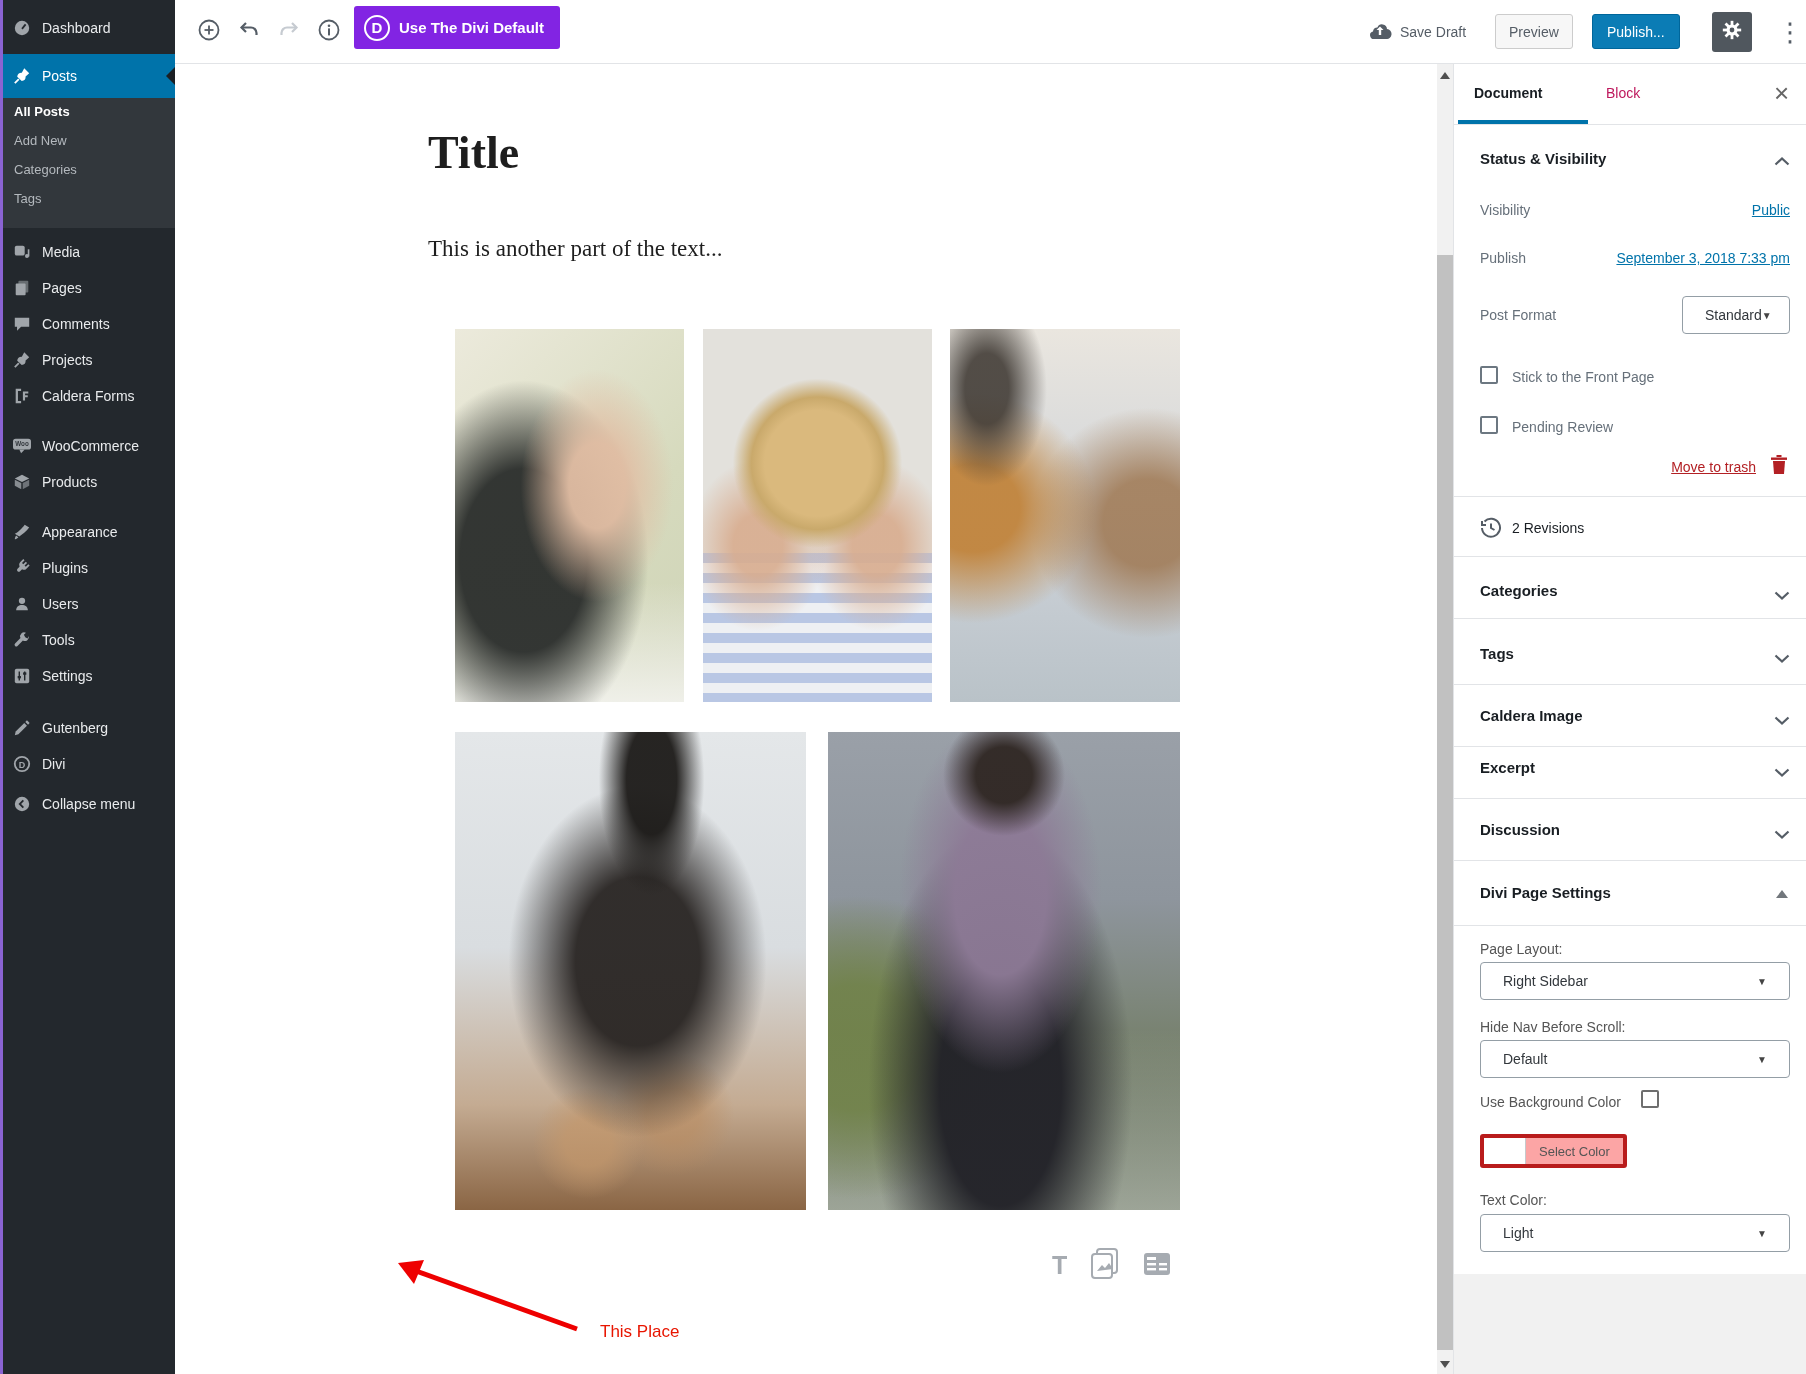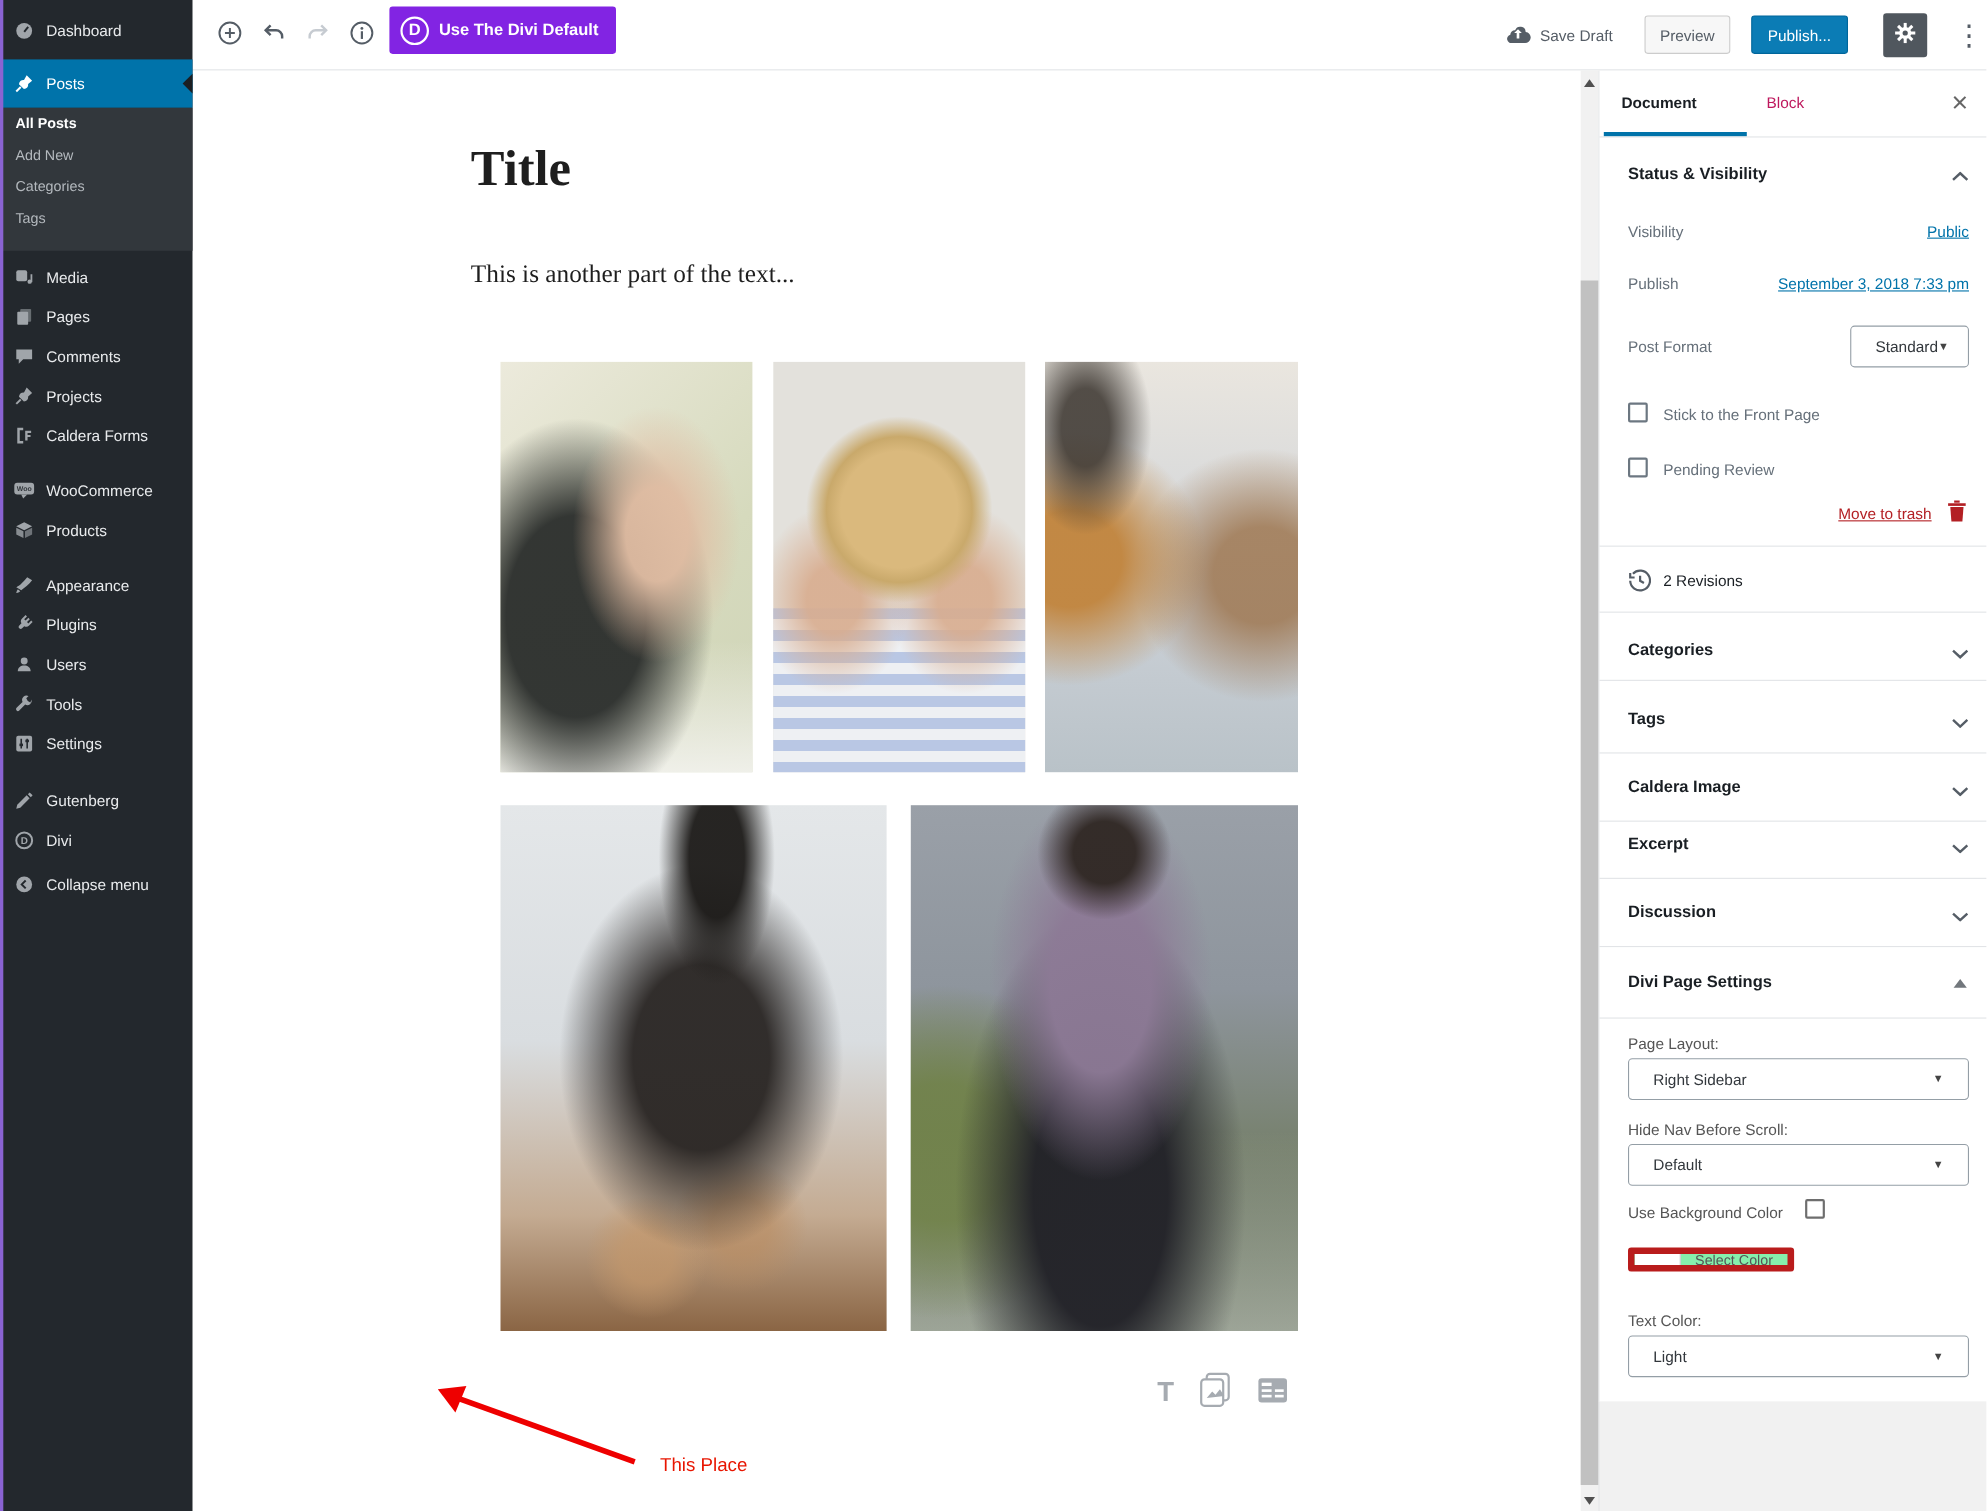--- a/index.html
+++ b/index.html
@@ -88,21 +88,21 @@
   .hdiv { position:absolute; left:1454px; width:352px; height:1px; background:#e2e4e7; z-index:7; }
   .sec-head { font-size:15px; font-weight:bold; color:#191e23; cursor:pointer; }
   .plabel { font-size:14px; color:#66707a; }
   .plink { font-size:14px; color:#0073aa; text-decoration:underline; cursor:pointer; }
   .wp-select { border:1px solid #949ea6; border-radius:4px; background:#fff; display:flex; align-items:center; justify-content:space-between; padding:0 22px; font-size:14px; color:#32373c; cursor:pointer;text-align:center; }
   .wp-select .caret { font-size:10px; color:#444; }
   .wp-check { width:18px; height:18px; border:2px solid #6c7781; border-radius:2px; background:#fff; cursor:pointer; }
   .trash-link { font-size:14px; color:#b32024; text-decoration:underline; cursor:pointer; }
   .chev { cursor:pointer; }
   .tri-up-small { width:0; height:0; border-left:6px solid transparent; border-right:6px solid transparent; border-bottom:8px solid #72777c; cursor:pointer; }
-  .select-color { position:absolute; left:1480px; top:1134px; height:22px; display:flex; border:6px solid #b91c1c; border-radius:3px; overflow:hidden; cursor:pointer; z-index:7; background:#86efac; }
+  .select-color { position:absolute; left:1480px; top:1134px; height:34px; display:flex; border:4px solid #b91c1c; border-radius:3px; overflow:hidden; cursor:pointer; z-index:7; background:#fca5a5; }
   .sc-swatch { width:42px; background:#fff; border-right:1px solid #c6c9cc; }
   .sc-label { display:flex; align-items:center; padding:0 13px; font-size:13px; color:#555; }
 
   .arrow-svg { position:absolute; left:0; top:0; width:1806px; height:1374px; pointer-events:none; z-index:8; }
 </style>
 </head>
 <body>
 
 <div class="sidebar">
   <div class="side-item" style="top:10px">

